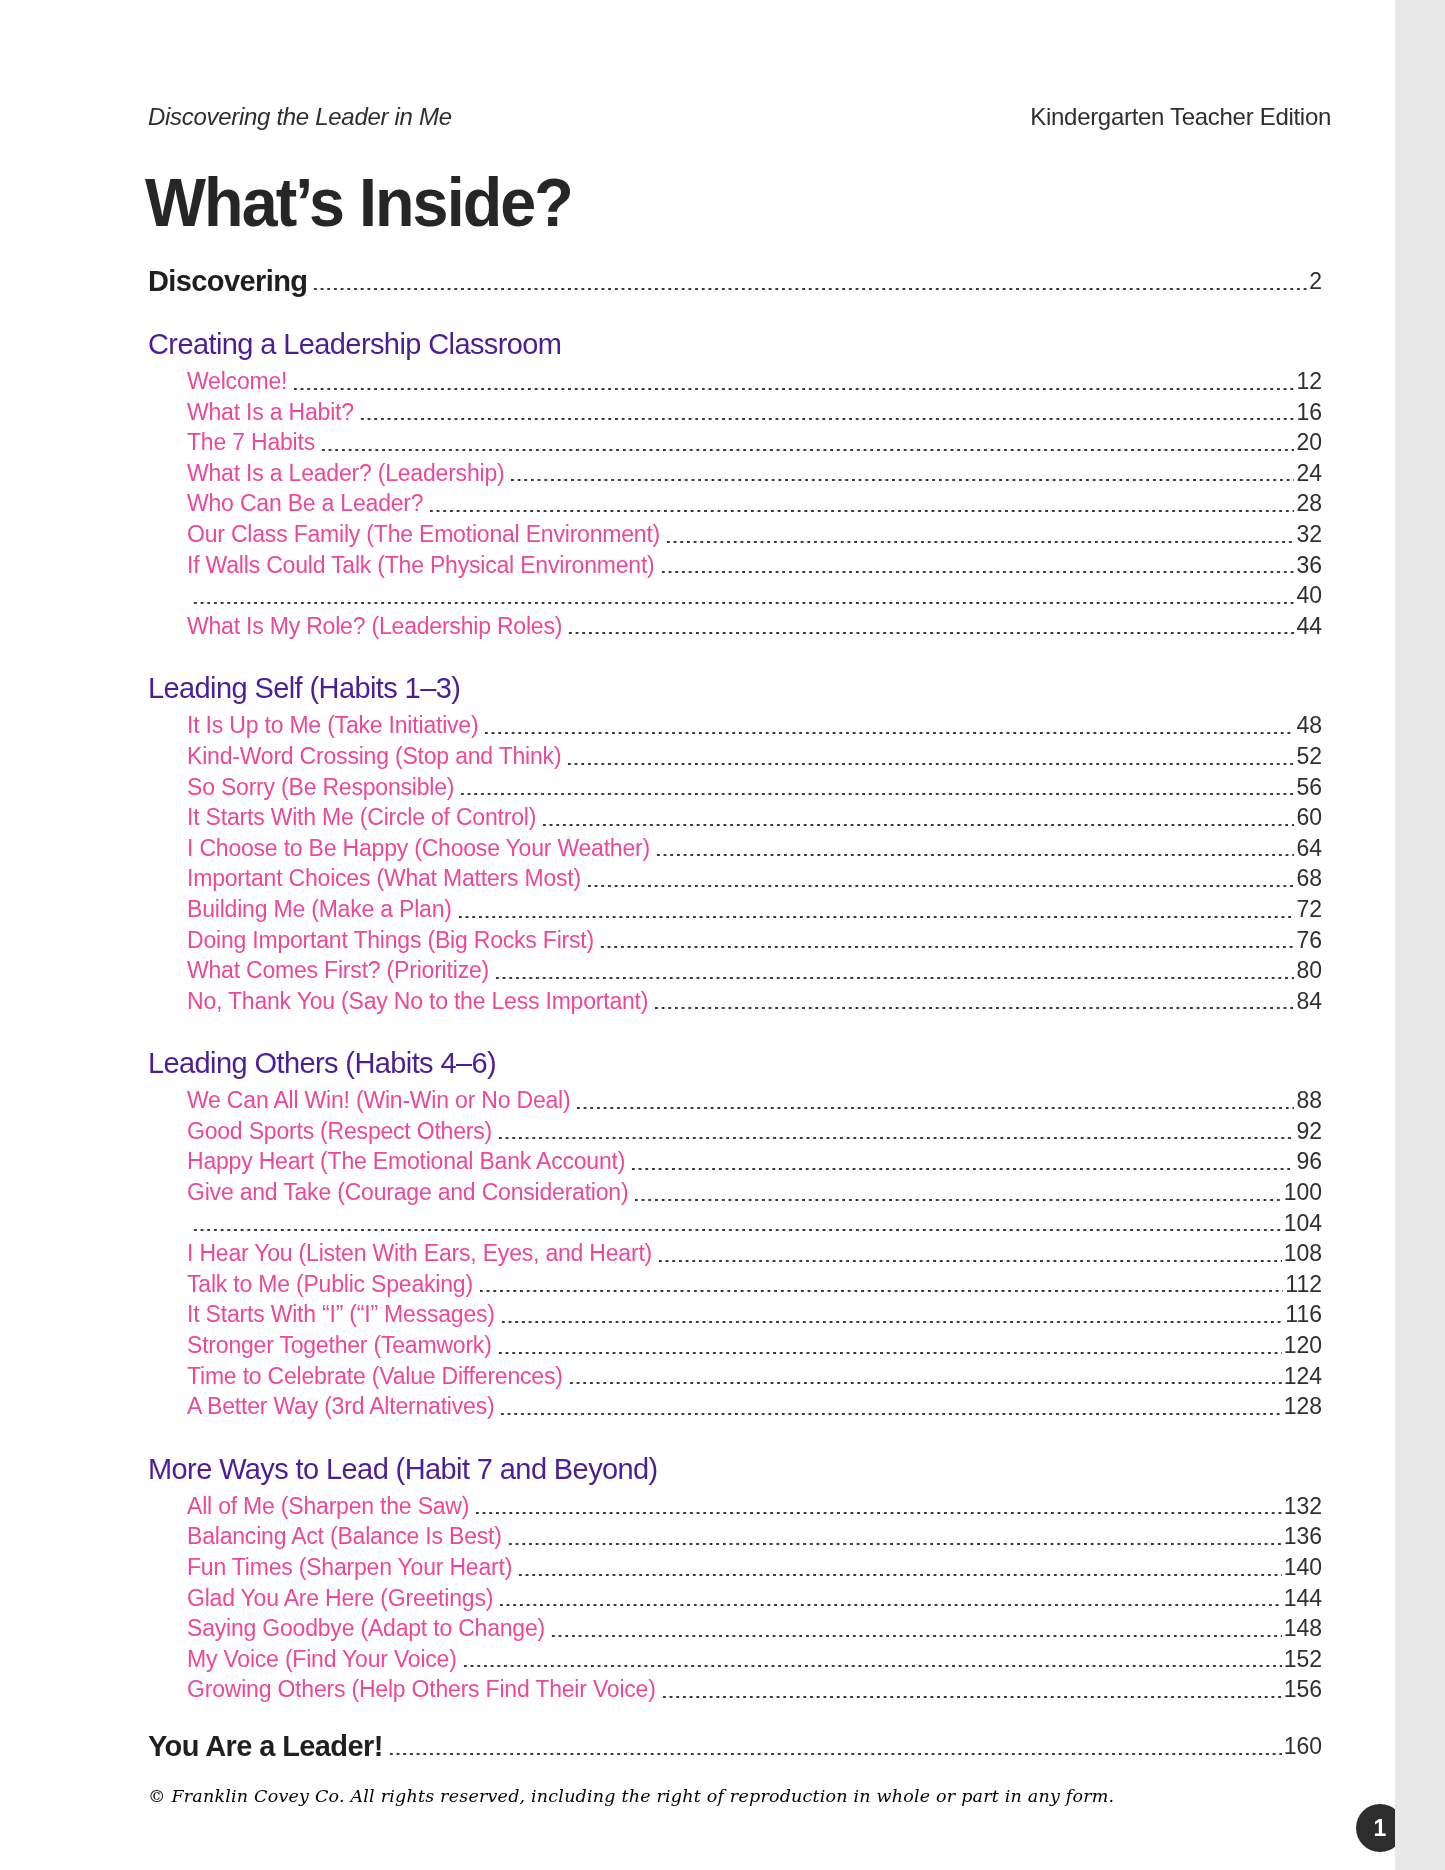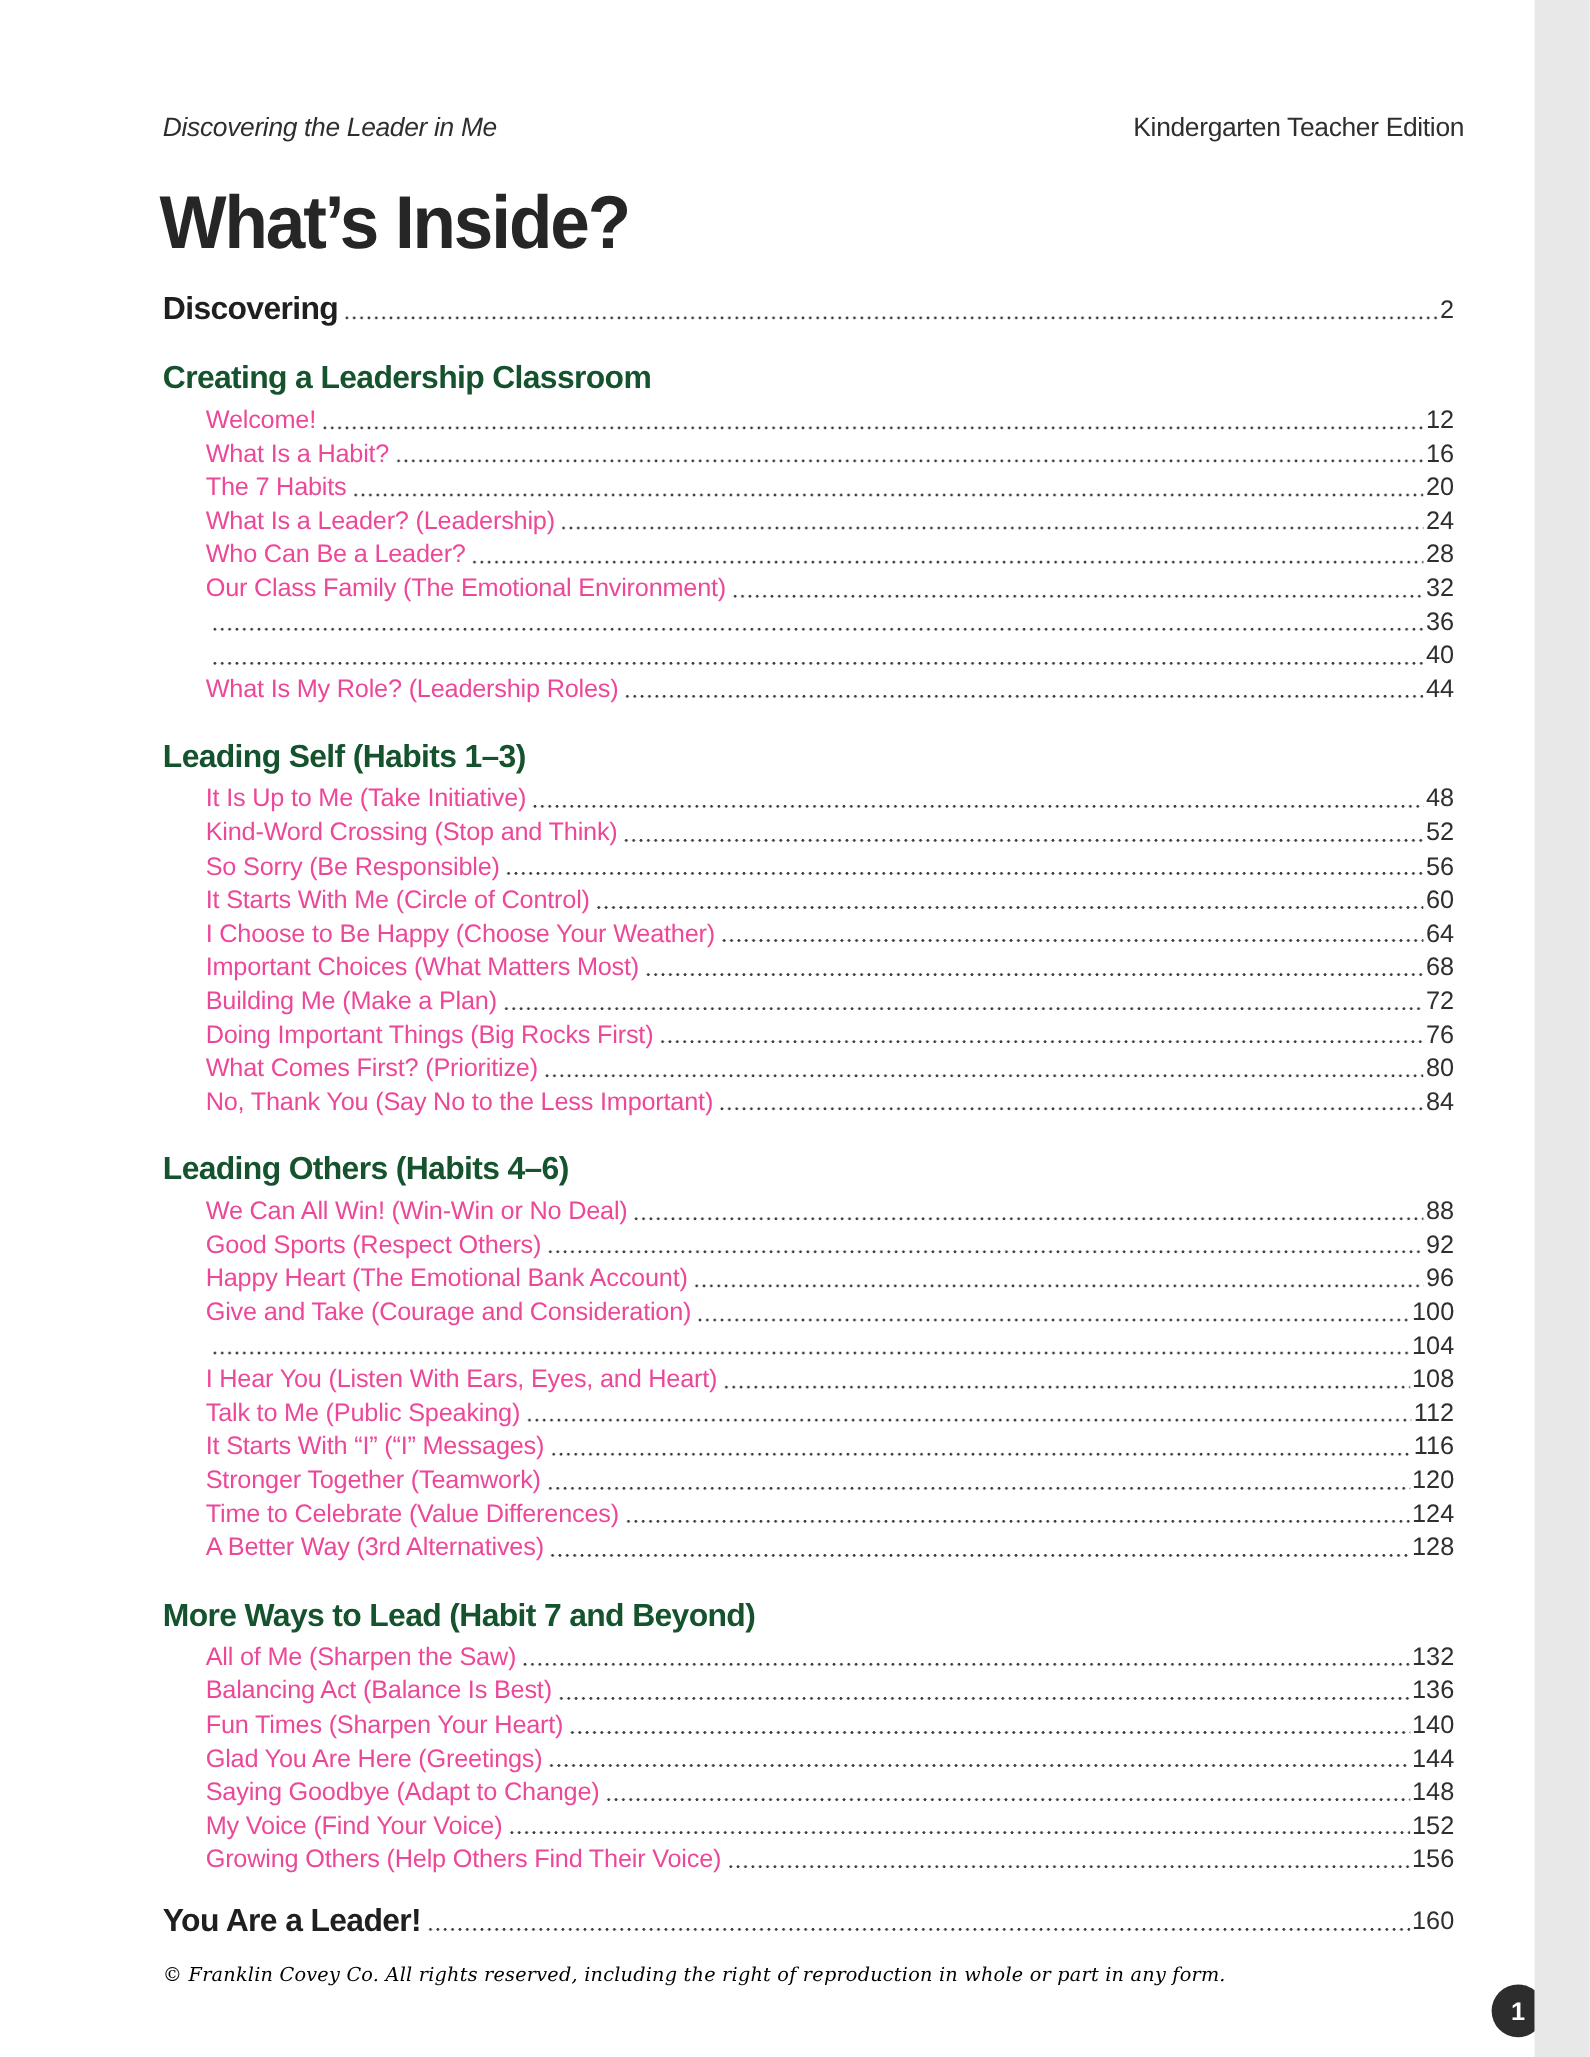--- a/index.html
+++ b/index.html
@@ -62,23 +62,23 @@
     font-weight: bold;
     line-height: 31px;
     color: #1f1f1f;
     letter-spacing: -0.6px;
     white-space: nowrap;
   }
   .top-row .page-num { line-height: 31px; }
   .section-heading {
     margin: 31px 0 5px 0;
     font-size: 29px;
-    font-weight: bold;
+    font-weight: normal;
     line-height: 33px;
-    color: #14532d;
+    color: #4c1d95;
     letter-spacing: -0.6px;
   }
   .dots {
     flex: 1 1 auto;
     height: 4px;
     margin: 0 2px 6px 5px;
     background-image: radial-gradient(circle, #3a3a3a 1.15px, rgba(0,0,0,0) 1.5px);
     background-size: 6.7px 4px;
     background-repeat: repeat-x;
     background-position: 0 50%;
@@ -166,20 +166,21 @@
     <span class="entry-page">28</span>
   </div>
 
   <div class="toc-row entry-row">
     <span class="entry-label">Our Class Family (The Emotional Environment)</span>
     <span class="dots"></span>
     <span class="entry-page">32</span>
   </div>
 
   <div class="toc-row entry-row">
+    <span class="entry-label">If Walls Could Talk (The Physical Environment)</span>
     <span class="dots"></span>
     <span class="entry-page">36</span>
   </div>
 
   <div class="toc-row entry-row">
     <span class="dots"></span>
     <span class="entry-page">40</span>
   </div>
 
   <div class="toc-row entry-row">

